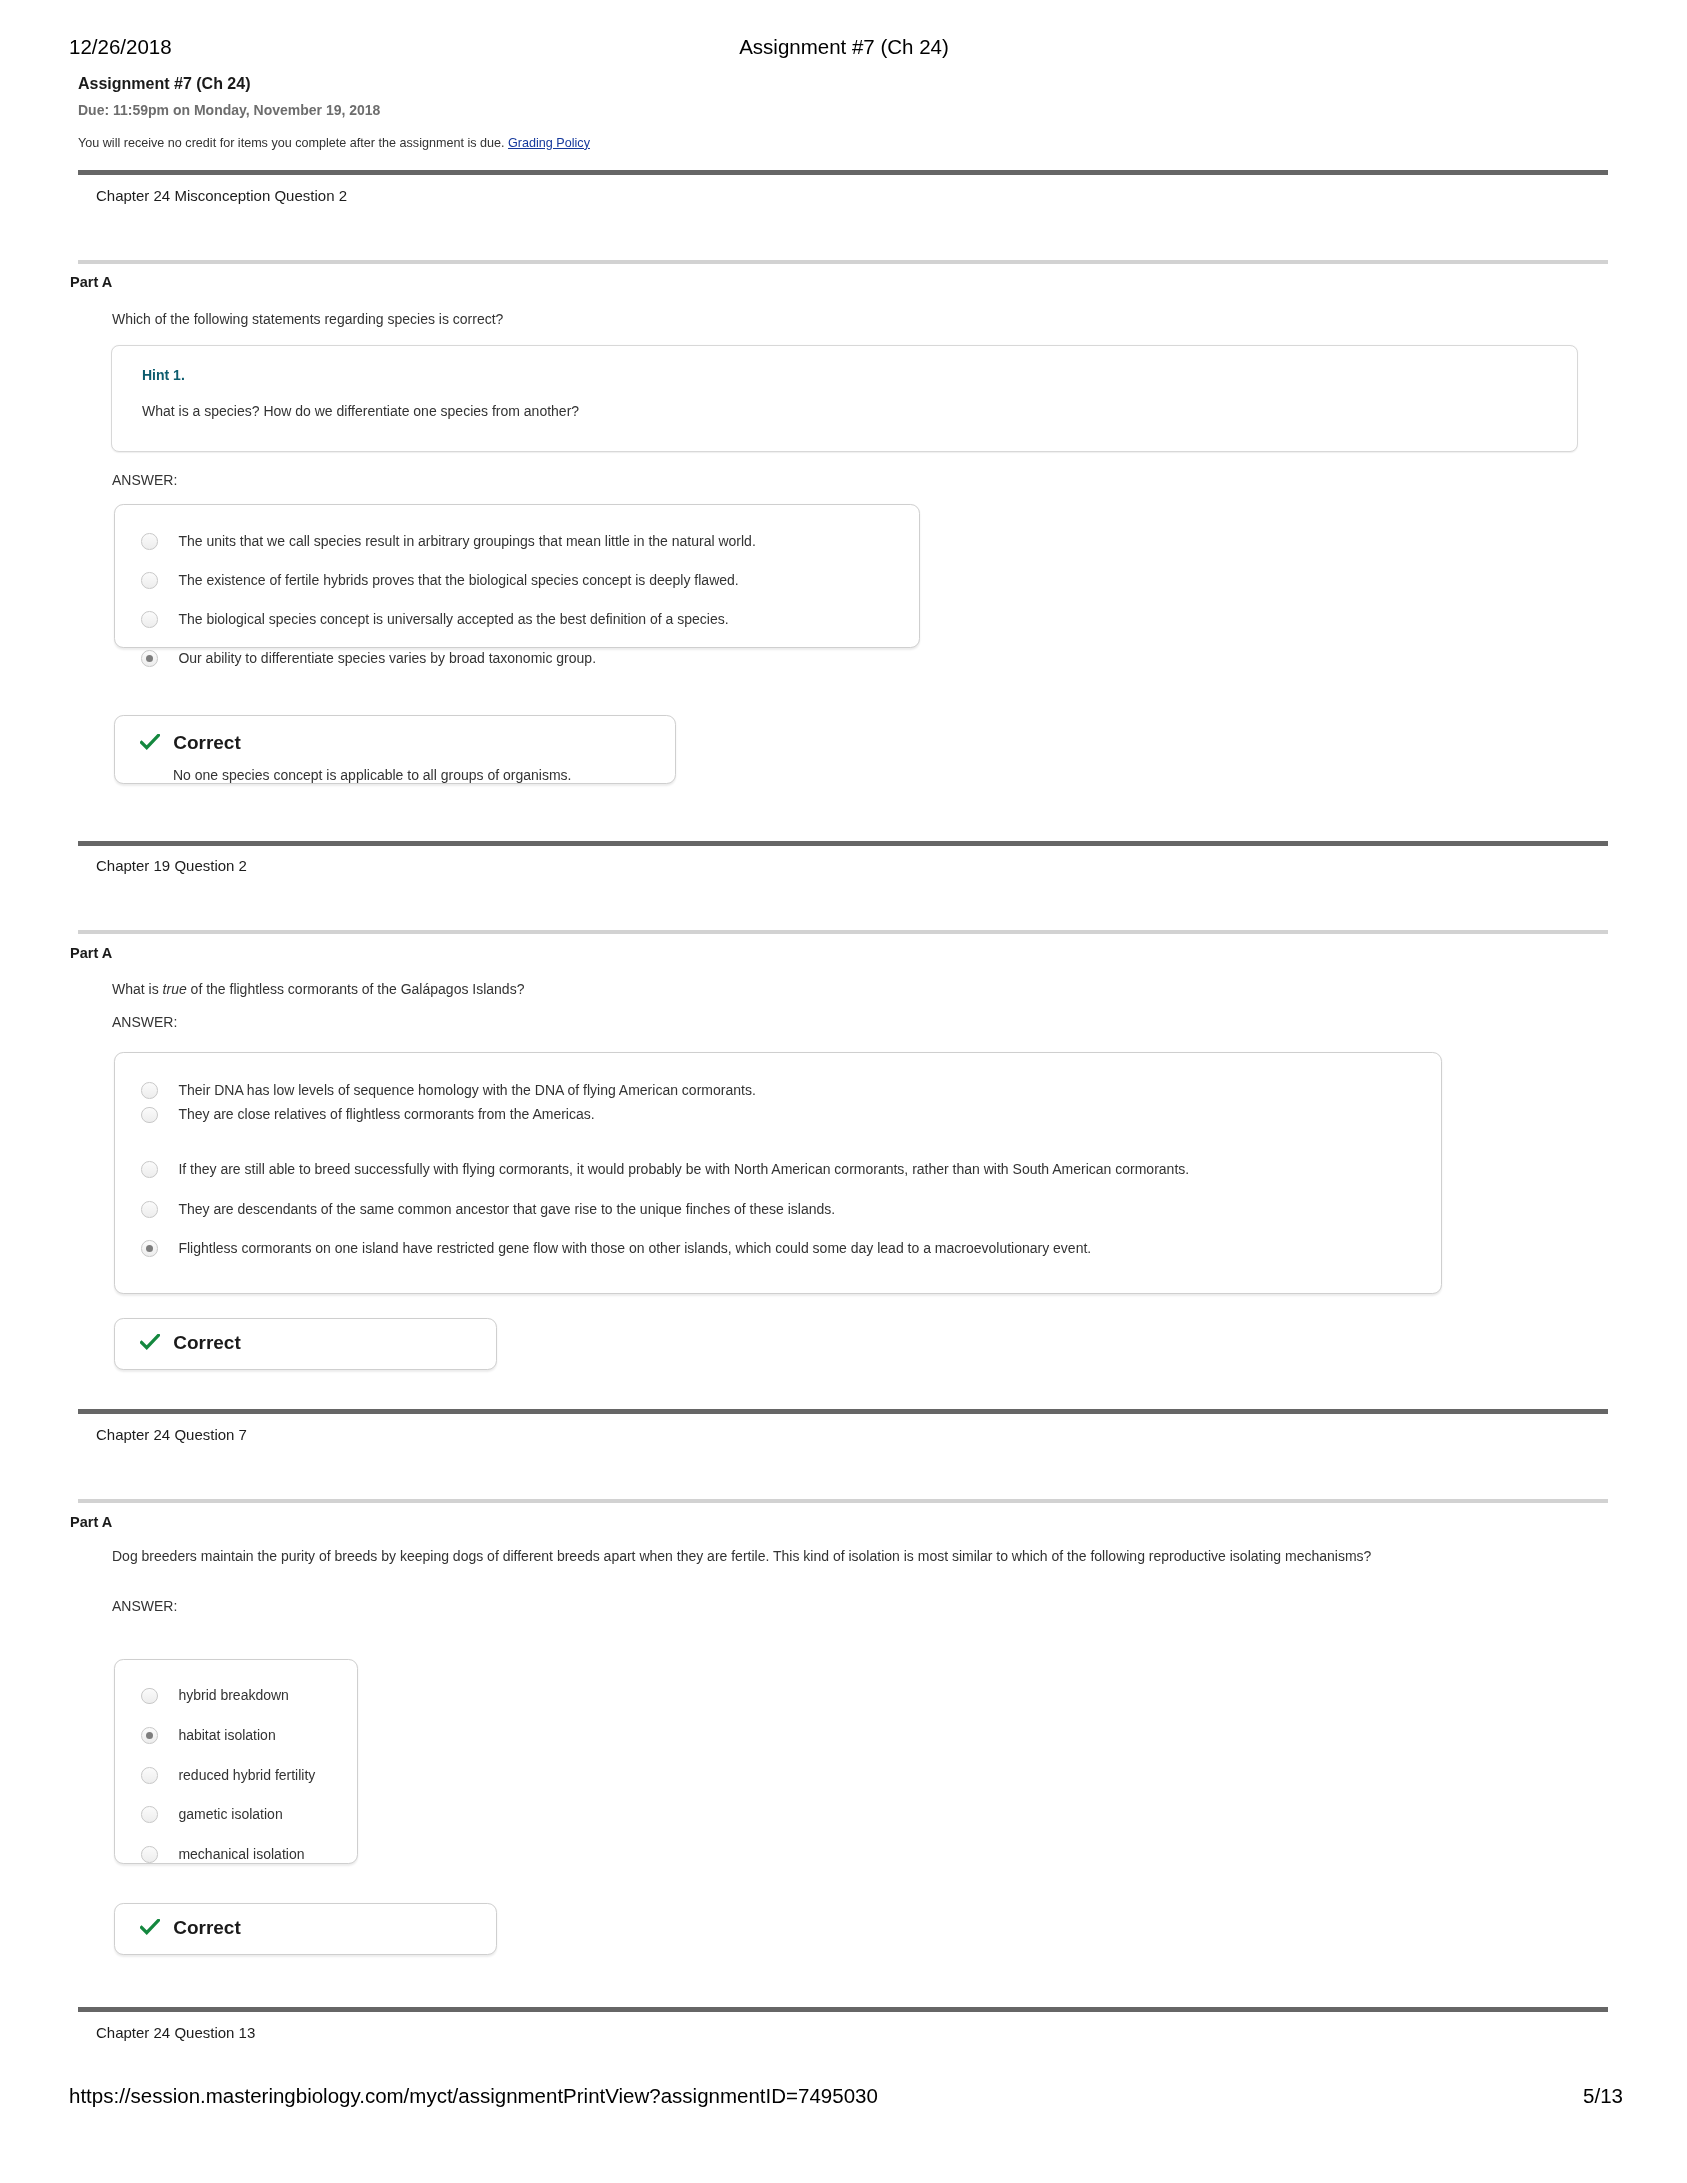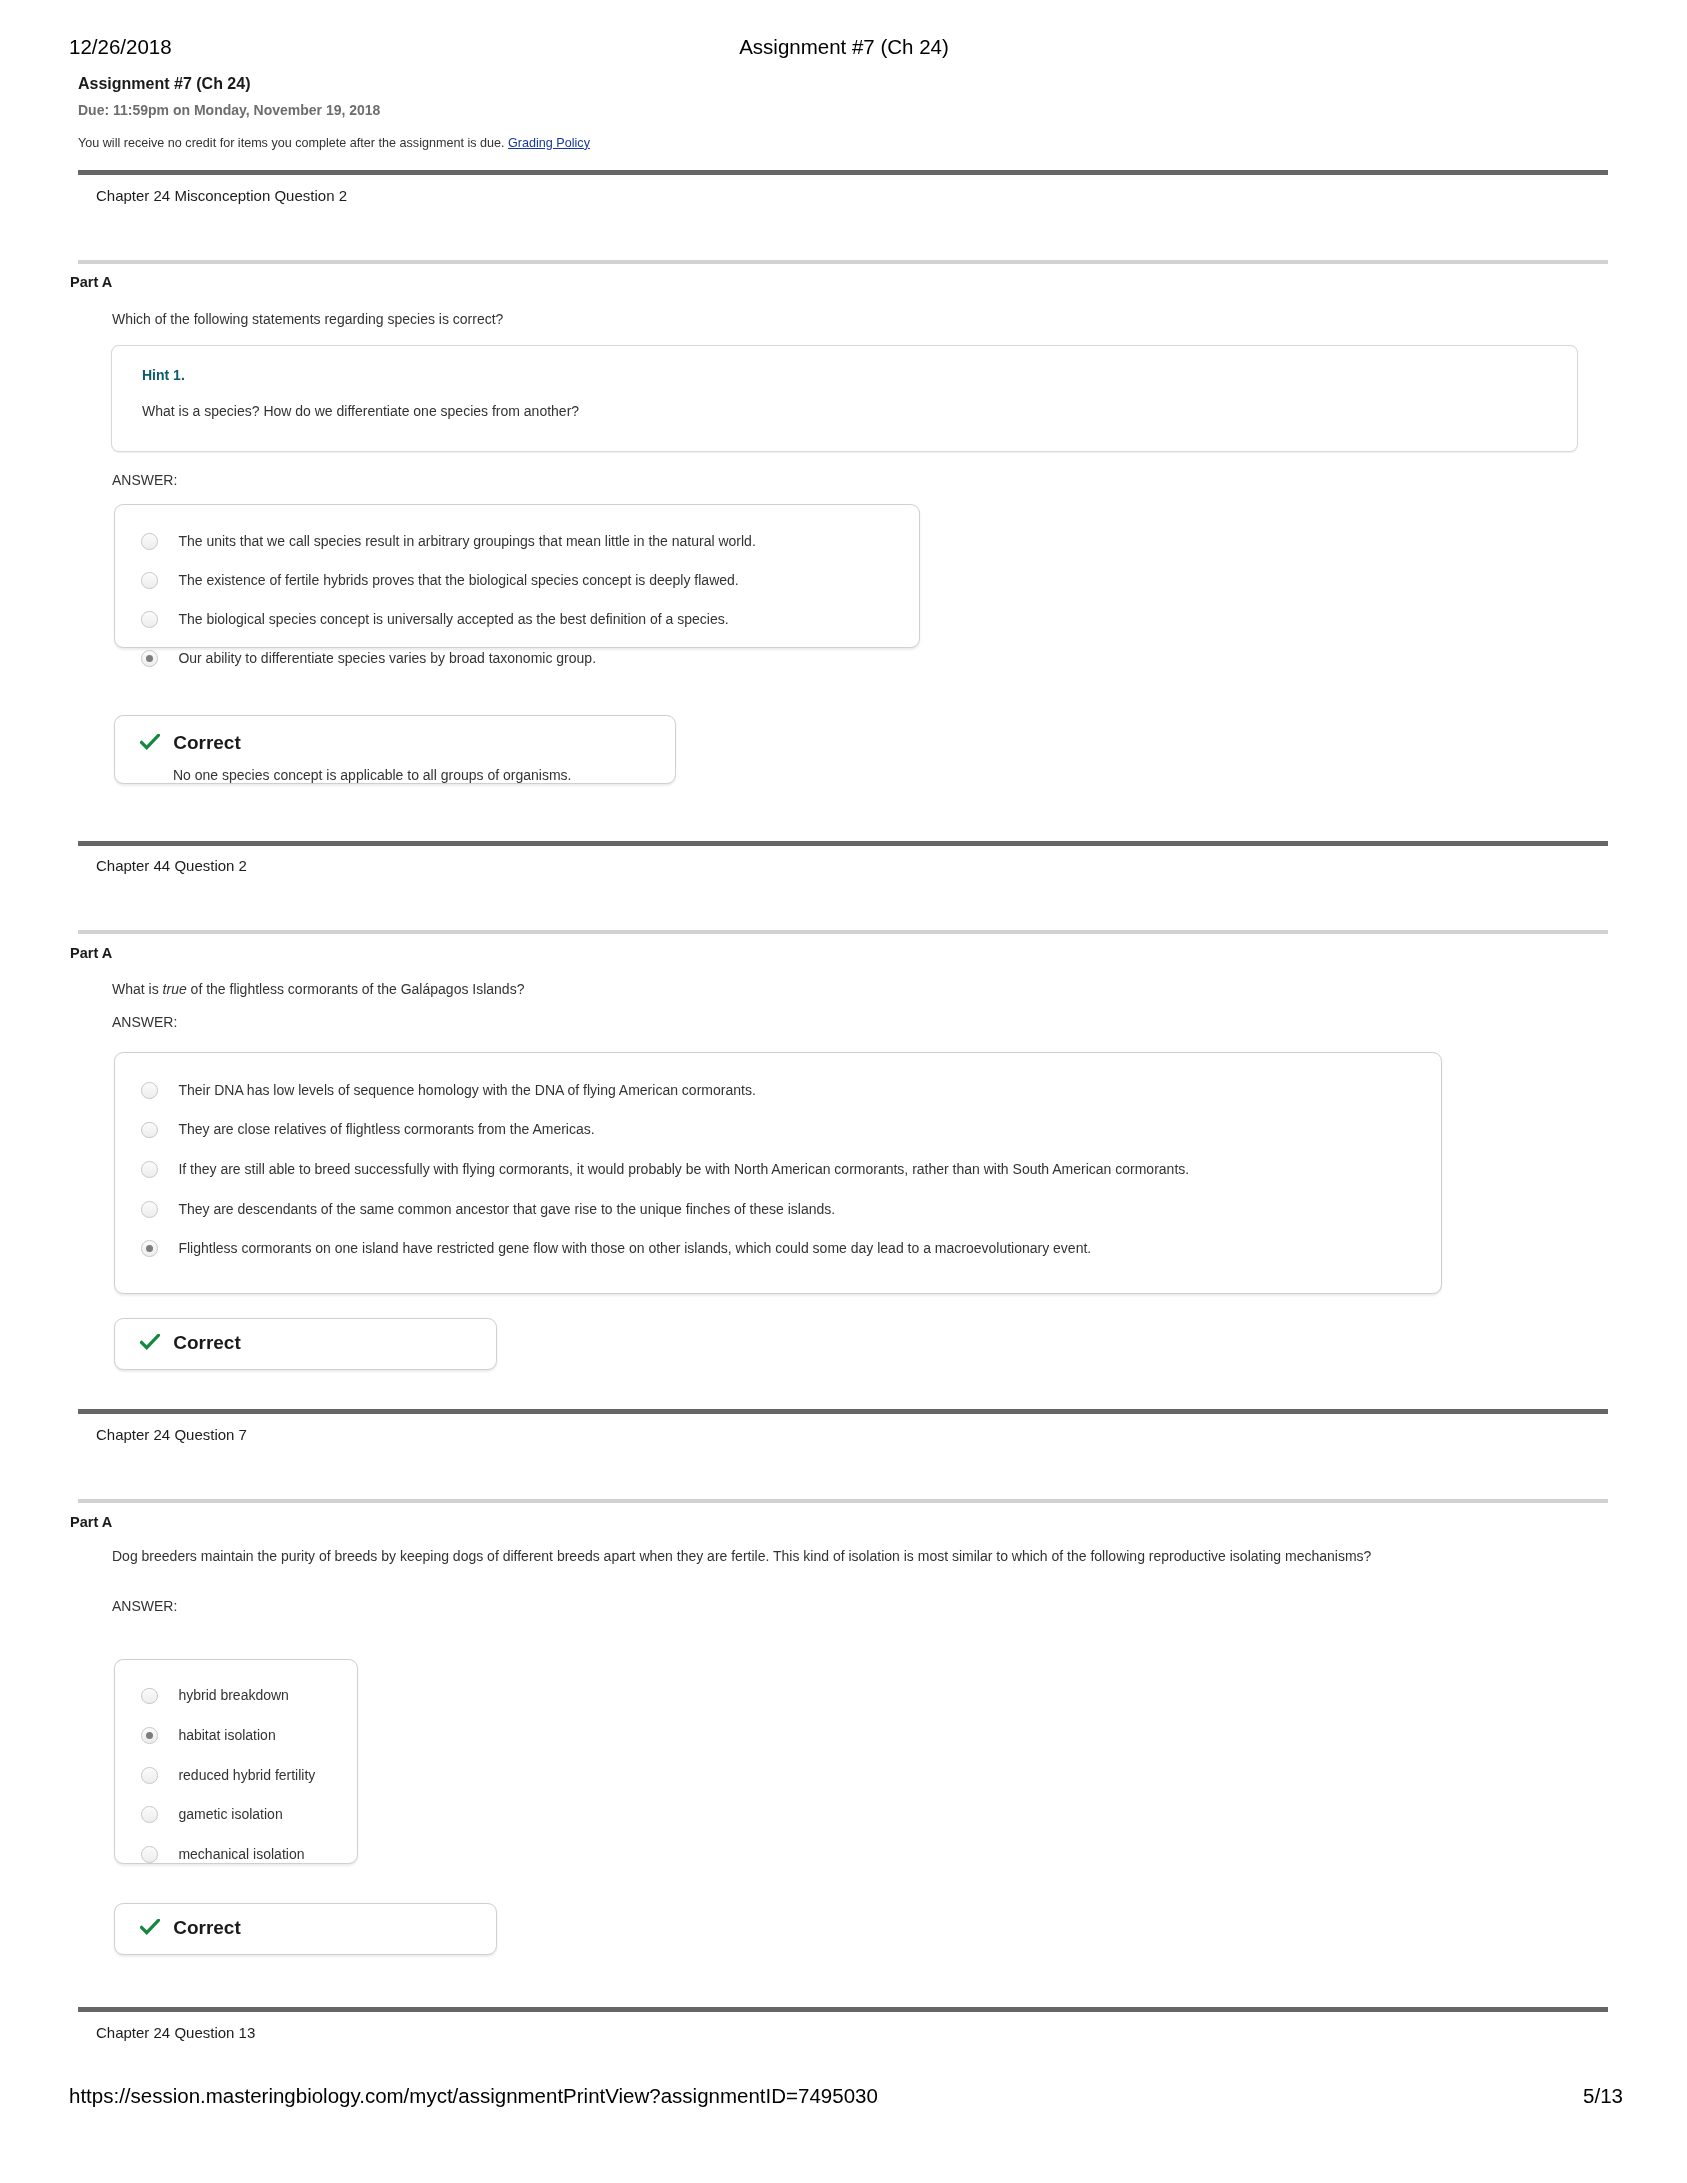--- a/index.html
+++ b/index.html
@@ -312,34 +312,34 @@
     <div class="correct-row" style="top:18px;">
       <svg class="check-icon" viewBox="0 0 30 26">
         <path d="M2 13 L10 21 L28 2" fill="none" stroke="#14883f" stroke-width="5" stroke-linecap="square" stroke-linejoin="miter"></path>
       </svg>
       <span class="correct-word">Correct</span>
     </div>
     <div class="correct-expl" style="top:50px;">No one species concept is applicable to all groups of organisms.</div>
   </div>
 
   <div class="rule-dark" style="top:841px;"></div>
-  <div class="q-heading" style="top:852px;">Chapter 44 Question 2</div>
+  <div class="q-heading" style="top:852px;">Chapter 19 Question 2</div>
   <div class="rule-light" style="top:930px;"></div>
 
   <div class="part-label" style="top:945px;">Part A</div>
   <div class="q-prompt" style="top:979px;"><span>What is </span><i>true</i><span> of the flightless cormorants of the Galápagos Islands?</span></div>
 
   <div class="answer-label" style="top:1014px;">ANSWER:</div>
 
   <div class="choice-box" style="left:114px; top:1052px; width:1328px; height:242px;">
     <div class="choice" style="top:28px;">
       <span class="radio"></span>
       <span class="choice-text">Their DNA has low levels of sequence homology with the DNA of flying American cormorants.</span>
     </div>
-    <div class="choice" style="top:67px;align-items:center;">
+    <div class="choice" style="top:52px;align-items:center;">
       <span class="radio"></span>
       <span class="choice-text">They are close relatives of flightless cormorants from the Americas.</span>
     </div>
     <div class="choice" style="top:107px;">
       <span class="radio"></span>
       <span class="choice-text">If they are still able to breed successfully with flying cormorants, it would probably be with North American cormorants, rather than with South American cormorants.</span>
     </div>
     <div class="choice" style="top:147px;">
       <span class="radio"></span>
       <span class="choice-text">They are descendants of the same common ancestor that gave rise to the unique finches of these islands.</span>

